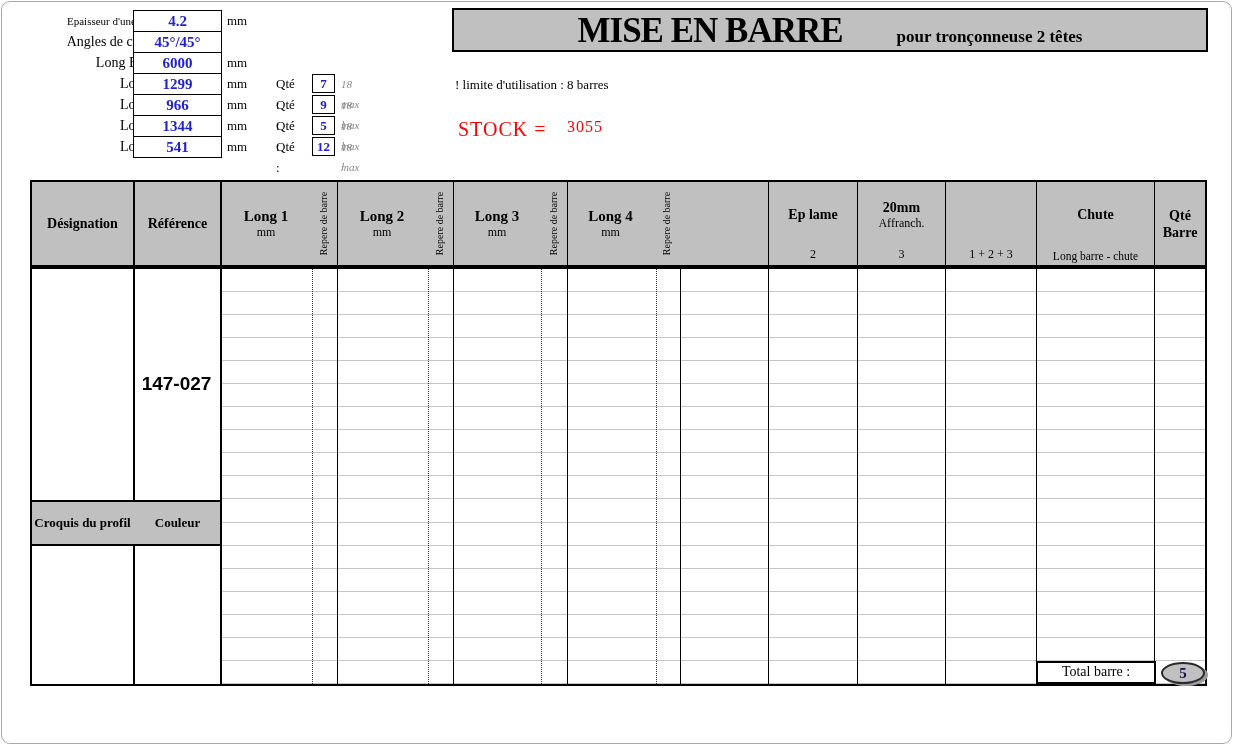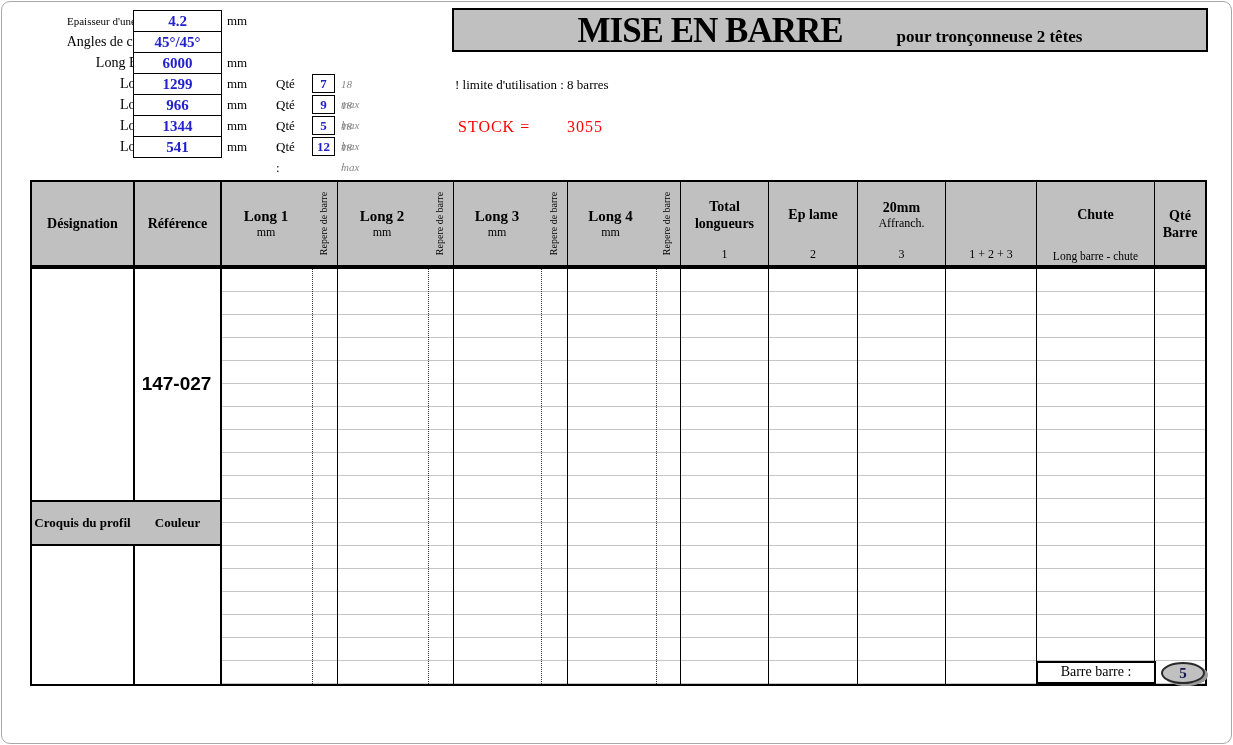--- a/index.html
+++ b/index.html
@@ -25,21 +25,21 @@
          font-size:11px;font-style:italic;color:#8a8a8a;}
 
   
   .titlebox{left:452px;top:8px;width:756px;height:44px;background:#c0c0c0;
             border:2px solid #000;box-sizing:border-box;display:flex;
             align-items:baseline;justify-content:center;gap:10px;padding-top:2px;}
   .title-main{font-size:35px;font-weight:bold;letter-spacing:-1px;line-height:38px;}
   .title-sub{font-size:17px;font-weight:bold;padding-left:44px;}
 
   .limit-note{left:455px;top:77px;font-size:13px;}
-  .stock-label{left:458px;top:118px;font-size:16px;color:#ff0000;letter-spacing:1px;}
+  .stock-label{left:458px;top:118px;font-size:20px;color:#ff0000;letter-spacing:1px;}
   .stock-value{left:567px;top:118px;font-size:16px;color:#ff0000;letter-spacing:1px;}
 
   
   .thead{left:30px;top:180px;width:1177px;height:87px;background:#c0c0c0;
          border:2px solid #000;box-sizing:border-box;}
   .hcell{position:absolute;top:0;height:83px;border-left:1px solid #000;box-sizing:border-box;}
   .hcell.first{border-left:none;}
   .hcell.bl2{border-left-width:2px;padding-left:12px;}
   .hmain{position:absolute;inset:0;display:flex;flex-direction:column;
          align-items:center;justify-content:center;text-align:center;}
@@ -204,26 +204,20 @@
   <div class="hcell" style="left:535px;width:113px">
     <div class="hmain pad-r">
       <div class="ht big">Long 4</div>
       <div class="hs">mm</div>
     </div>
     <div class="repere">
       <div class="repere-inner">Repere de barre</div>
     </div>
   </div>
 
-  <div class="hcell" style="left:648px;width:88px">
-    <div class="hmain lift">
-        <span class="ht">Total longueurs</span>
-      </div>
-    <div class="hfoot">1</div>
-  </div>
 
   <div class="hcell" style="left:736px;width:89px">
     <div class="hmain lift">
         <span class="ht">Ep lame</span>
       </div>
     <div class="hfoot">2</div>
   </div>
 
   <div class="hcell" style="left:825px;width:88px">
     <div class="hmain lift">
@@ -271,15 +265,15 @@
   <div class="dotline" style="left:509px"></div>
   <div class="dotline" style="left:624px"></div>
 
   <div class="ref-cell">147-027</div>
 
   <div class="band">
     <div class="band-cell" style="left:0;width:101px">Croquis du profil</div>
     <div class="band-cell" style="left:103px;width:85px">Couleur</div>
   </div>
 
-  <div class="totalbar-cell">Barre barre :</div>
+  <div class="totalbar-cell">Total barre :</div>
   <div class="oval">5</div>
 </div>
 
 </body></html>

